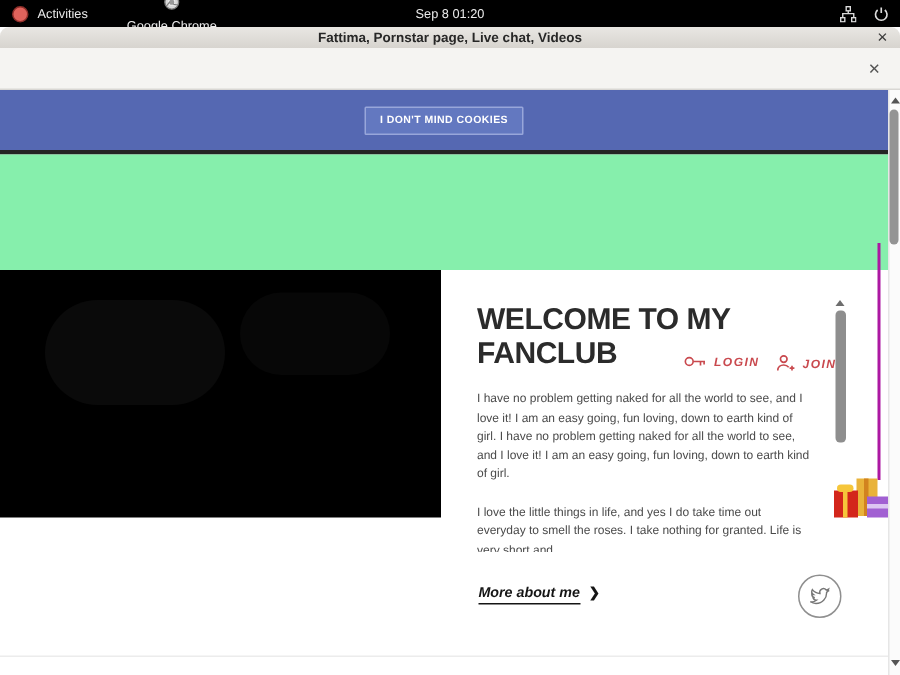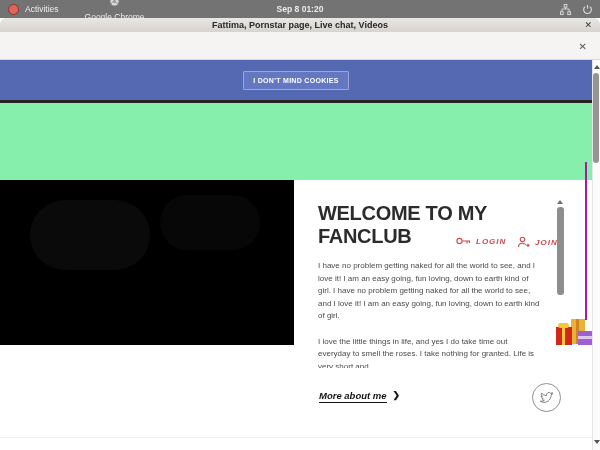--- a/index.html
+++ b/index.html
@@ -1,27 +1,27 @@
 <!DOCTYPE html>
 <html><head>
 <meta charset="utf-8">
 <style>
   html,body{margin:0;padding:0;}
   body{width:600px;height:450px;overflow:hidden;background:#fff;
        font-family:"Liberation Sans",sans-serif;position:relative;}
   .abs{position:absolute;}
 
   
-  .gnome-bar{top:0;left:0;width:600px;height:18px;background:#737373;color:#ececec;
+  .gnome-bar{top:0;left:0;width:600px;height:18px;background:#000000;color:#ececec;
              display:flex;align-items:center;font-size:8.5px;}
   .record-dot{width:9px;height:9px;border-radius:50%;background:#e0635c;border:1px solid #8f2f2a;
               margin-left:8px;flex:none;}
   .activities-label{margin-left:6px;}
   .chrome-group{margin-left:26px;display:flex;align-items:center;gap:5px;flex-direction:column;}
-  .gnome-clock{position:absolute;left:0;width:600px;text-align:center;font-weight:bold;
+  .gnome-clock{position:absolute;left:0;width:600px;text-align:center;font-weight:normal;
                font-size:8.5px;pointer-events:none;}
   .bar-right{position:absolute;right:7px;top:0;height:18px;display:flex;align-items:center;gap:11px;}
 
   
   .title-bar{top:18px;left:0;width:600px;height:14px;background:linear-gradient(#e9e7e3,#d7d4cf);
              border-bottom:1px solid #b9b6b1;border-radius:6px 6px 0 0;display:flex;
              align-items:center;justify-content:center;font-size:9px;font-weight:bold;color:#272727;}
   .title-close{position:absolute;right:8px;top:0;height:14px;display:flex;align-items:center;
                font-size:9px;font-weight:normal;color:#3a3a3a;cursor:default;}
 

